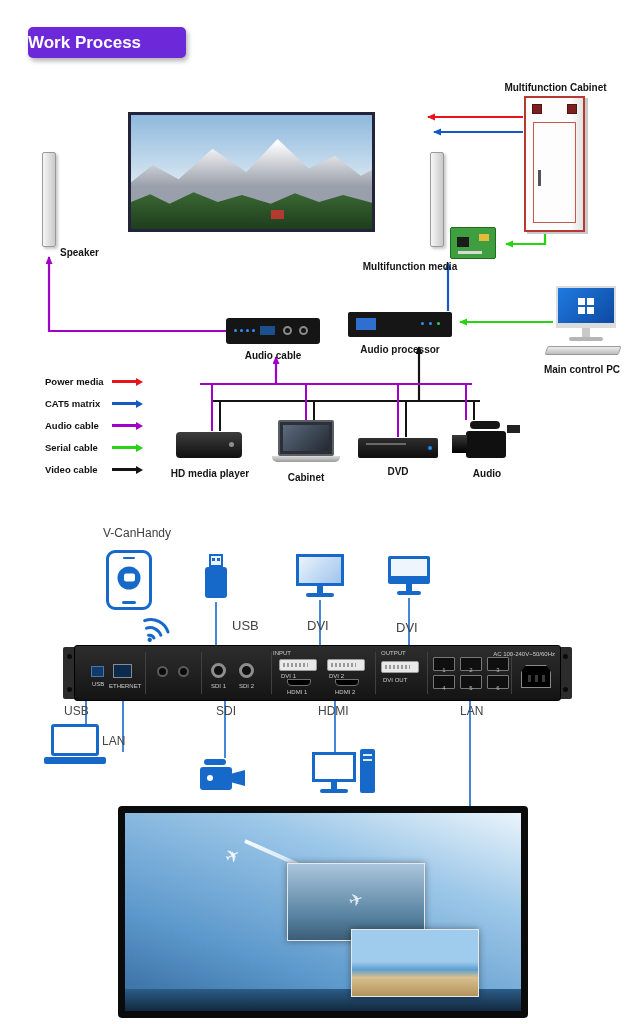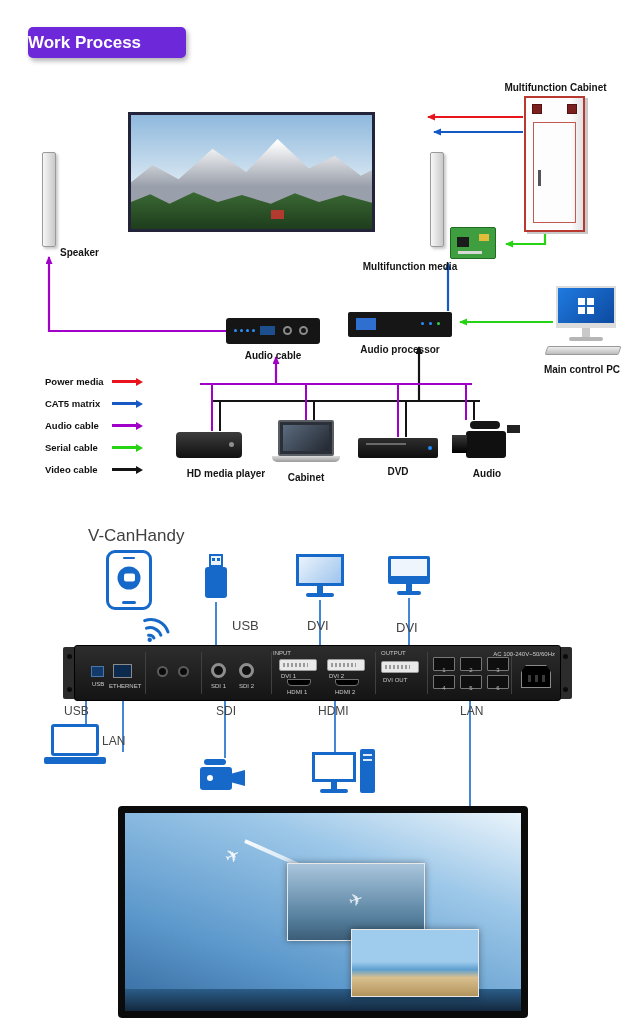--- a/index.html
+++ b/index.html
@@ -306,21 +306,21 @@
     </div>
     <div class="legend-row">
       <span class="legend-label">Video cable</span>
       <span class="legend-arrow lg4"></span>
     </div>
   </div>
 
   <div class="abs hd-player">
       <div class="hd-dot"></div>
     </div>
-  <div class="lbl" style="left:184px;top:468px;width:84px">HD media player</div>
+  <div class="lbl" style="left:168px;top:468px;width:84px">HD media player</div>
 
   <div class="abs laptop-src">
     <div class="lap-screen">
         <div class="lap-inner"></div>
       </div>
     <div class="lap-base"></div>
   </div>
   <div class="lbl" style="left:272px;top:472px;width:68px">Cabinet</div>
 
   <div class="abs dvd-player">
@@ -330,21 +330,21 @@
   <div class="lbl" style="left:358px;top:466px;width:80px">DVD</div>
 
   <div class="abs camera-src">
     <div class="cam-handle"></div>
       <div class="cam-body"></div>
       <div class="cam-lens"></div>
       <div class="cam-vf"></div>
   </div>
   <div class="lbl" style="left:452px;top:468px;width:70px">Audio</div>
 
-  <div class="cap" style="left:88px;top:527px;font-size:17px">V-CanHandy</div>
+  <div class="cap" style="left:103px;top:527px;font-size:12px">V-CanHandy</div>
 
   <div class="abs phone">
     <div class="ph-spk"></div>
     <div class="ph-logo">
         <div class="ph-glyph"></div>
       </div>
     <div class="ph-home"></div>
   </div>
 
   <svg class="abs wifi" viewBox="0 0 34 30">

